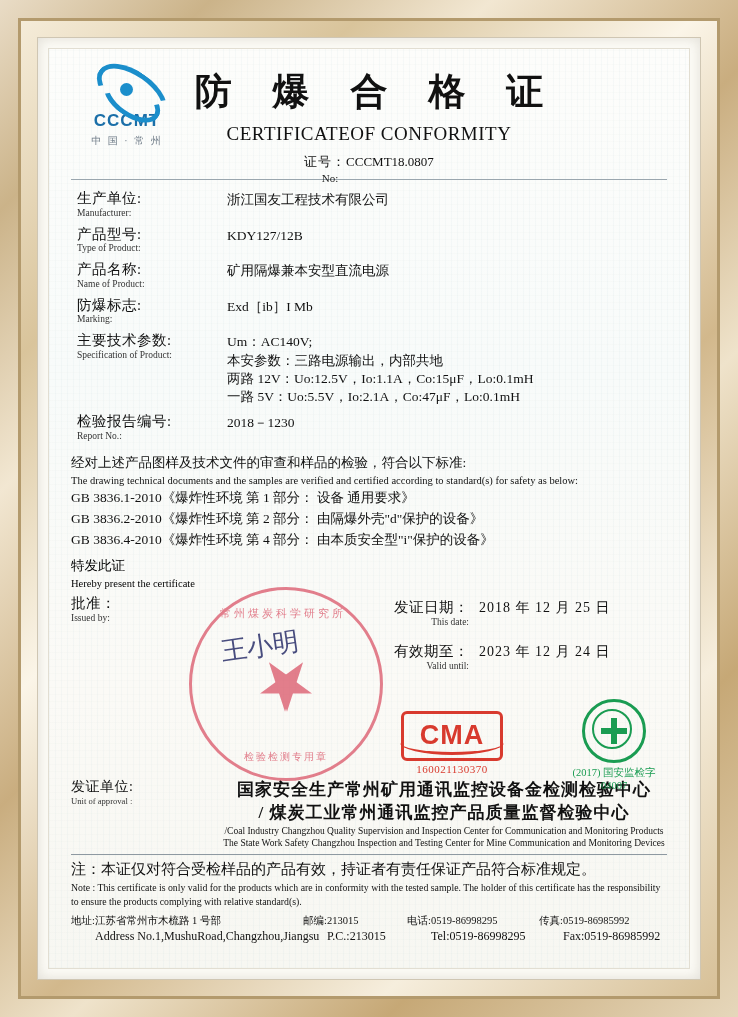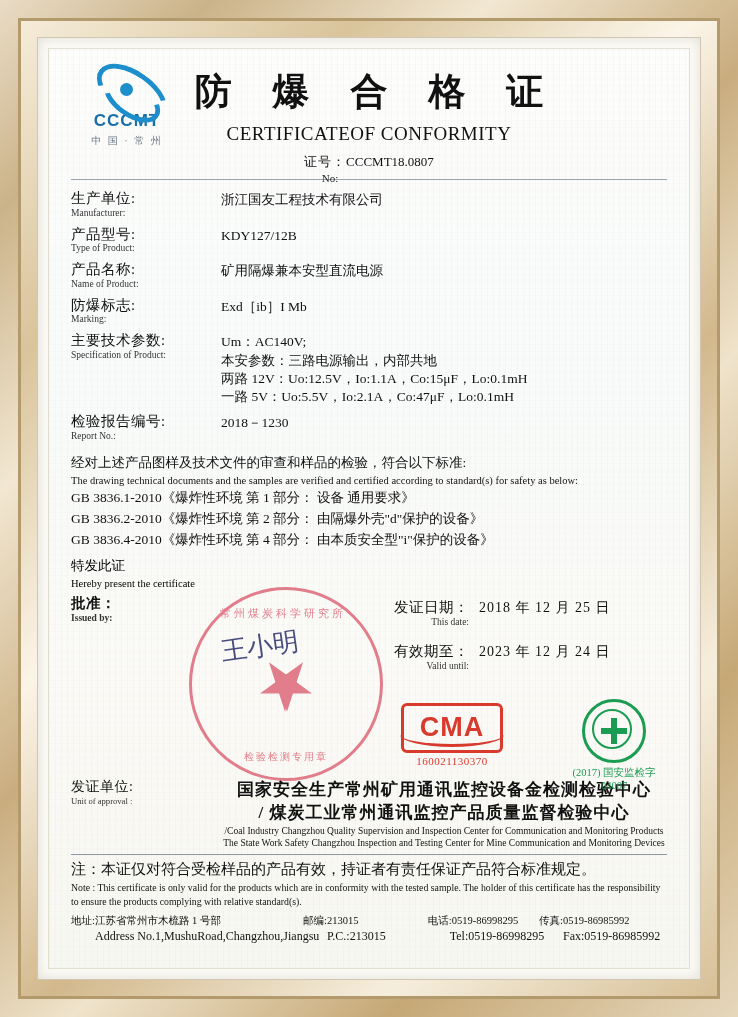--- a/index.html
+++ b/index.html
@@ -85,38 +85,38 @@
   .title-en{font-size:19px;letter-spacing:.5px;color:#111;margin-top:6px;}
   .certno{
     text-align:center;margin-top:8px;font-size:13px;color:#111;position:relative;
   }
   .certno .lbl{letter-spacing:1px;}
   .certno-en{text-align:center;font-size:11px;color:#222;margin-top:1px;margin-left:-78px;}
 
   .rule{height:1px;background:#9aa6ae;margin:8px 0 10px 0;}
 
   
-  .row{display:flex;align-items:flex-start;margin-bottom:7px;}
+  .row{display:flex;align-items:flex-start;margin-bottom:7px;margin-left:6px;}
   .labels{width:150px;flex:0 0 150px;}
   .lab-cn{font-size:14.5px;color:#111;letter-spacing:.5px;line-height:1.15;}
   .lab-en{font-size:9.5px;color:#333;line-height:1.15;margin-top:1px;}
   .val{font-size:13.5px;color:#111;line-height:1.35;padding-top:1px;}
   .val .ln{display:block;}
 
   
   .std{margin-top:12px;}
   .std-cn{font-size:13.5px;color:#111;}
   .std-en{font-size:10.5px;color:#111;margin-top:3px;}
   .std-item{font-size:13.5px;color:#111;margin-top:3px;}
   .hereby-cn{font-size:13.5px;margin-top:8px;}
   .hereby-en{font-size:10.5px;margin-top:3px;}
 
   
   .approve{display:flex;margin-top:6px;position:relative;height:112px;}
-  .appr-left{width:150px;flex:0 0 150px;font-weight:bold;}
+  .appr-left{width:150px;flex:0 0 150px;}
   .dates{position:absolute;right:6px;top:4px;width:300px;}
   .dline{display:flex;align-items:flex-start;margin-bottom:16px;}
   .dlabels{width:108px;flex:0 0 108px;text-align:right;padding-right:10px;}
   .dval{font-size:14px;color:#111;letter-spacing:1px;}
 
   
   .stamp{
     position:absolute;left:118px;top:-8px;width:188px;height:188px;border-radius:50%;
     border:3px solid #d94f63;opacity:.72;
   }
@@ -139,21 +139,21 @@
   .stamp-bot{
     position:absolute;left:0;right:0;bottom:14px;text-align:center;font-size:10px;color:#d94f63;letter-spacing:2px;
   }
   .sig{
     position:absolute;left:150px;top:34px;font-size:26px;color:#2a2f6a;
     font-family:"DejaVu Serif",serif;transform:rotate(-8deg);opacity:.85;
   }
 
   
   .marks{position:relative;height:74px;margin-top:-4px;}
-  .cma{position:absolute;left:330px;top:0;text-align:center;}
+  .cma{position:absolute;left:330px;top:8px;text-align:center;}
   .cma-box{
     width:96px;height:44px;border:3px solid #d83a2e;border-radius:6px;
     color:#d83a2e;font-family:"Liberation Sans",sans-serif;font-weight:bold;
     font-size:27px;line-height:42px;letter-spacing:1px;position:relative;
   }
   .cma-box .swoosh{
     position:absolute;left:-4px;top:16px;width:104px;height:22px;
     border-bottom:3px solid #d83a2e;border-radius:50%;
   }
   .cma-no{font-size:11px;color:#d83a2e;margin-top:2px;letter-spacing:.5px;}
@@ -187,21 +187,21 @@
 
   .hr2{height:1px;background:#8e99a1;margin:5px 0 4px 0;}
 
   
   .note{font-size:9.8px;color:#111;line-height:1.45;}
   .note-cn{font-size:15px;}
   .addr{font-size:10.5px;margin-top:3px;line-height:1.5;}
   .addr-en{font-size:12px;line-height:1.45;margin-left:24px;}
   .addr-row{display:flex;}
   .addr-row span{display:inline-block;}
-  .a1{width:232px;}.a2{width:104px;}.a3{width:132px;text-align:center;}.a4{width:auto;}
+  .a1{width:232px;}.a2{width:104px;}.a3{width:132px;}.a4{width:auto;}
   .nowrap{white-space:nowrap;}
 </style>
 </head>
 <body>
 
 <div class="frame">
   <div class="frame-inner">
     <div class="mat">
       <div class="paper">
         <div class="content">

